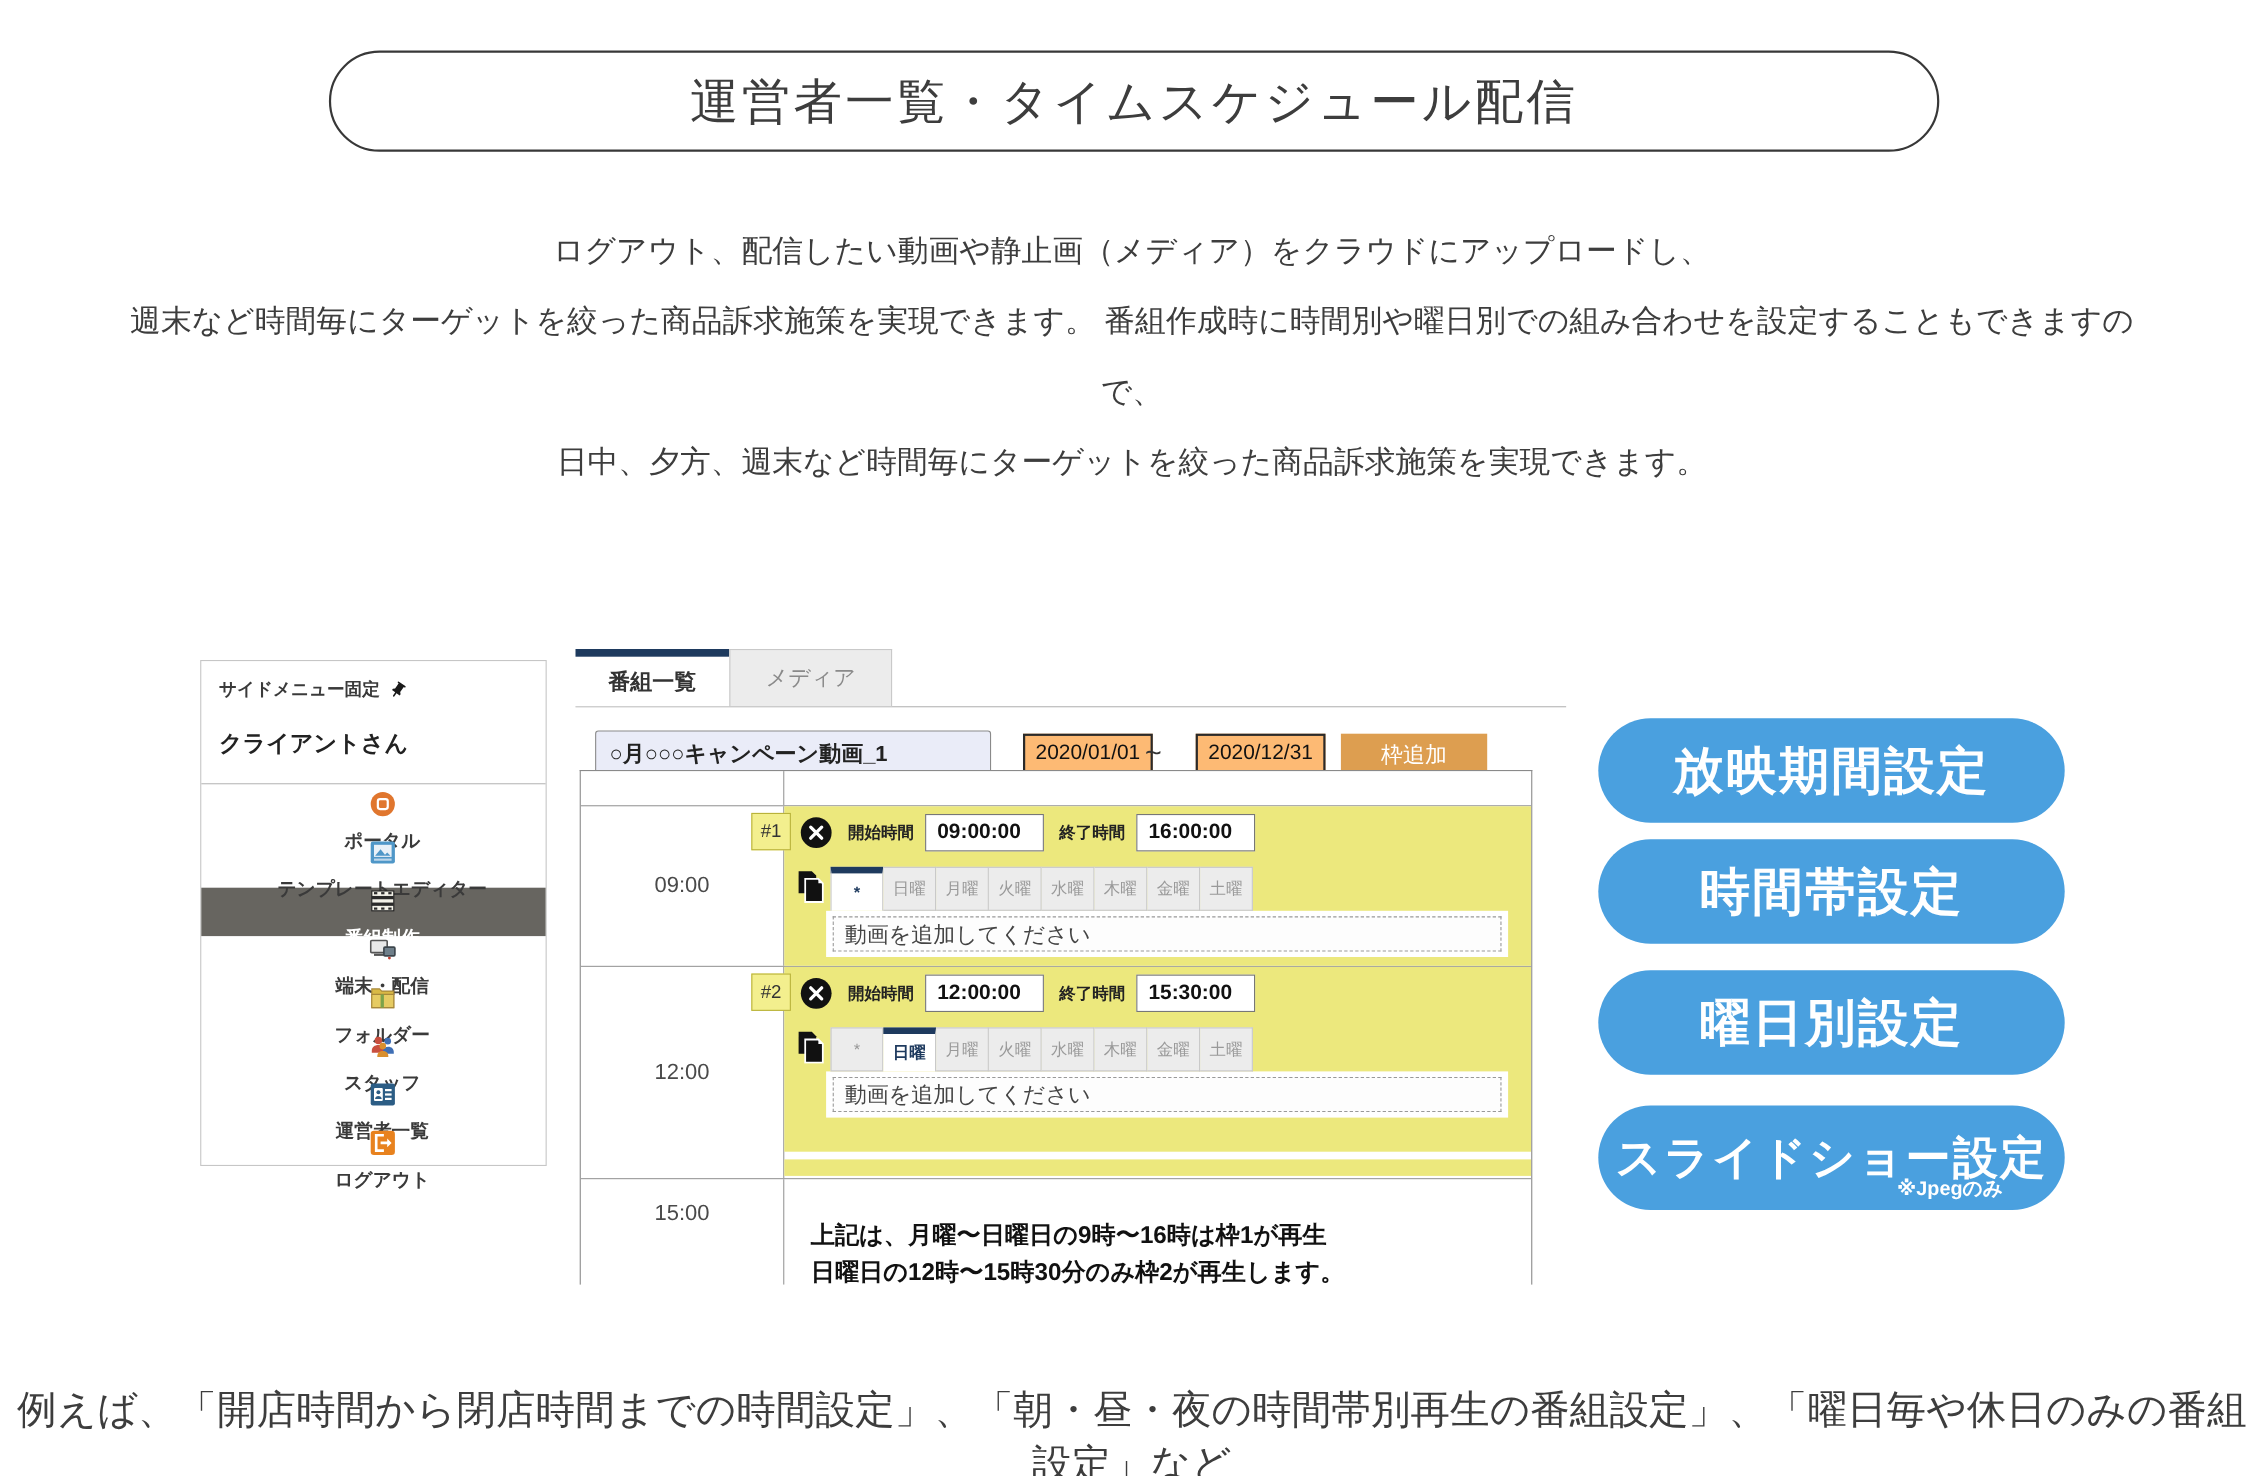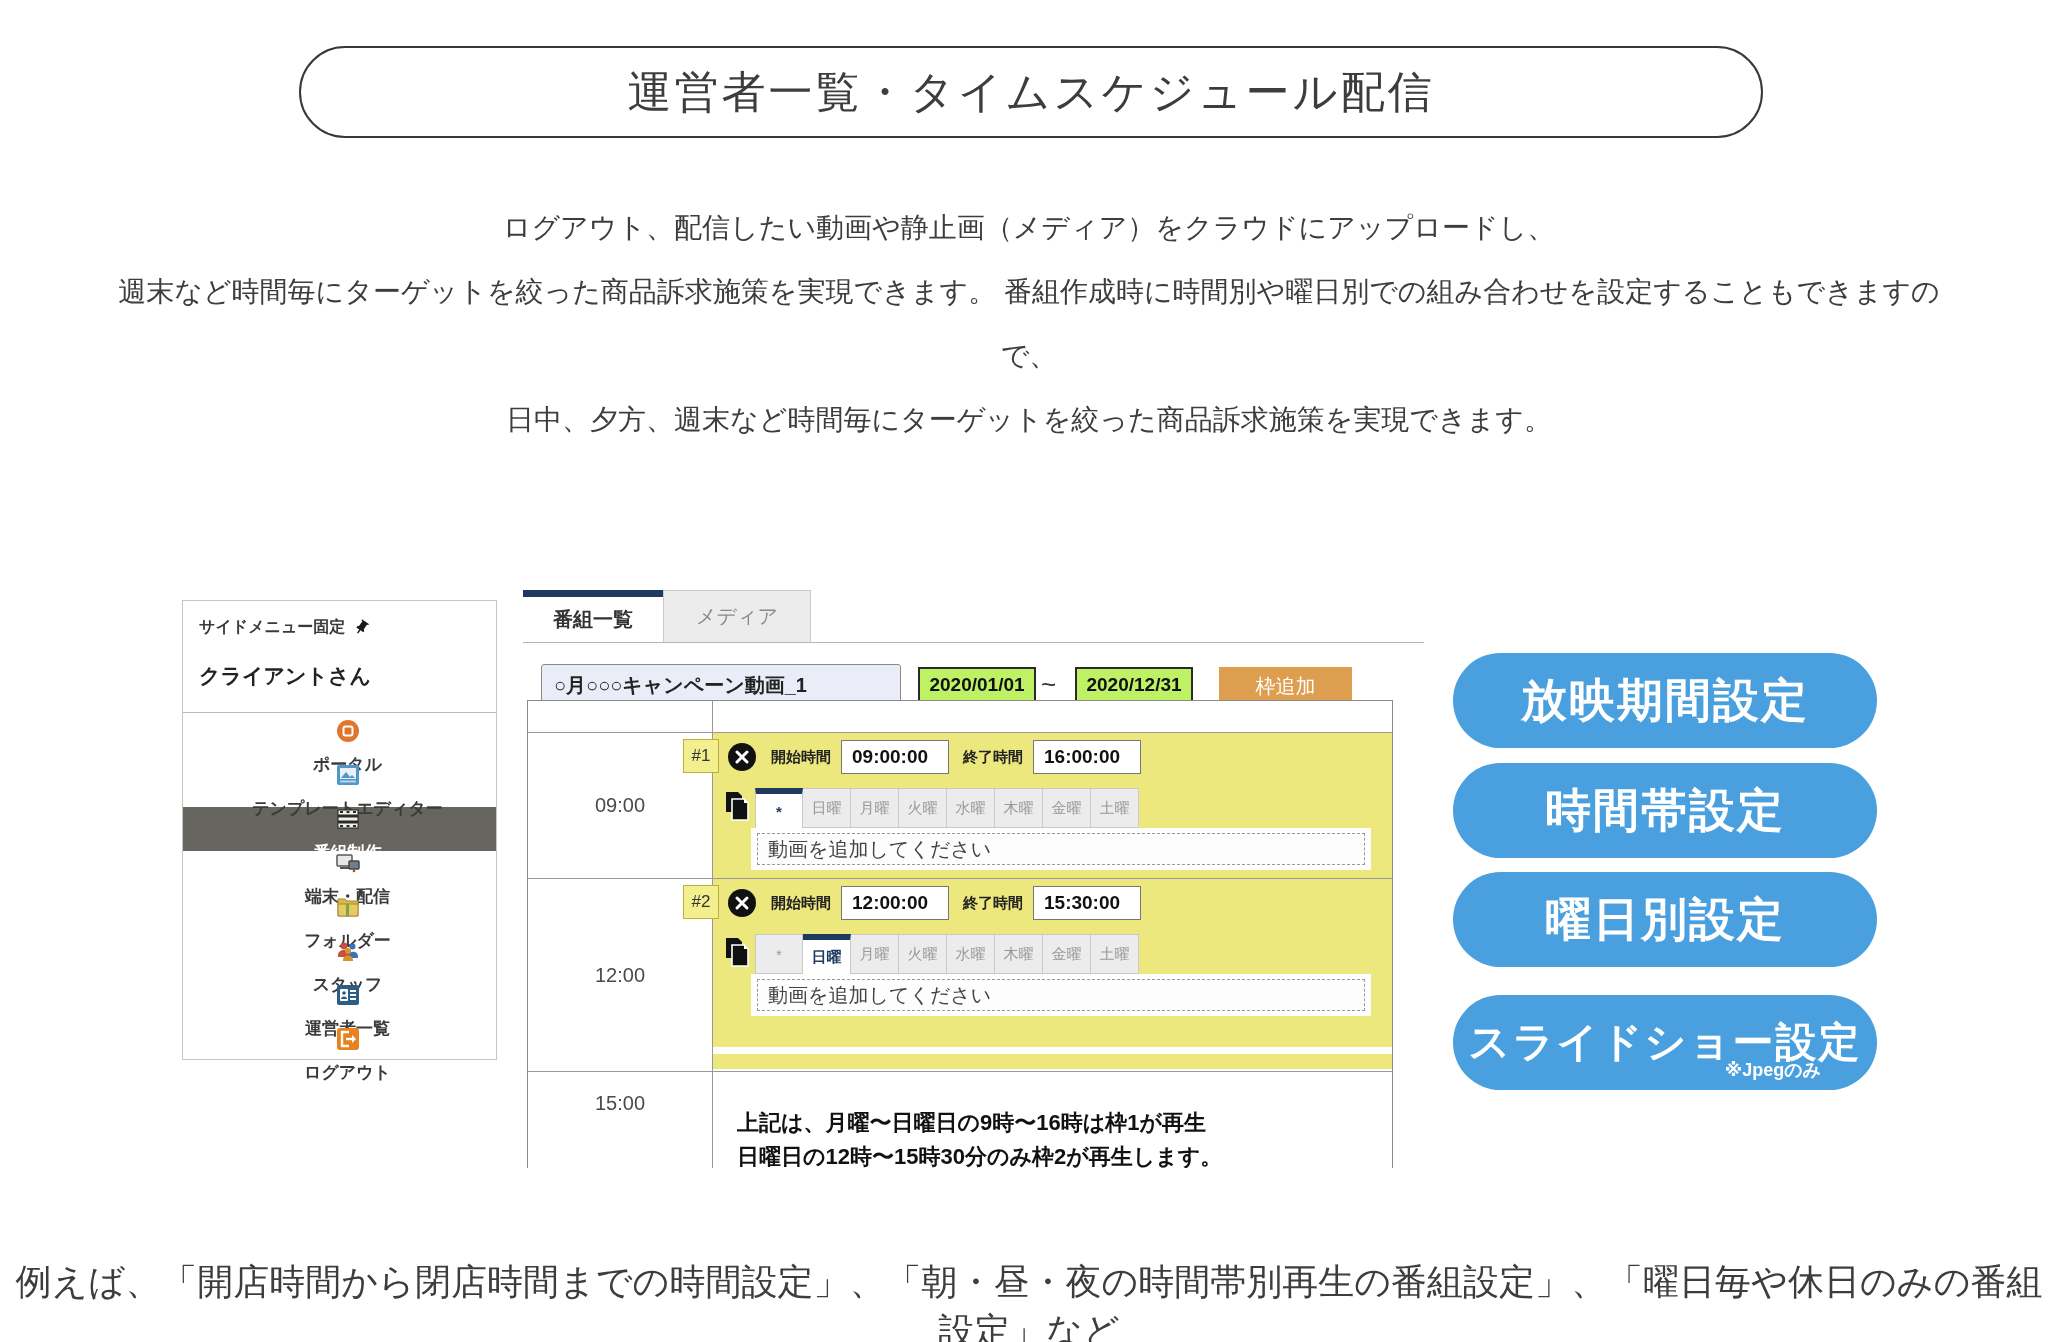--- a/index.html
+++ b/index.html
@@ -42,22 +42,22 @@
   .tab.active{left:0;width:140px;background:#fff;border-top:7px solid #1e3a5e;
     color:#333;font-weight:600;}
   .tab.inactive{left:140px;width:148px;background:#ececec;border:1px solid #c9c9c9;
     border-bottom:none;color:#8a8a8a;}
 
   .controls{position:absolute;left:0;top:74px;width:901px;height:46px;}
   .name-input{position:absolute;left:18px;top:0;width:360px;height:42px;box-sizing:border-box;
     background:#eaecf8;border:1px solid #8a8a8a;border-radius:3px;
     display:flex;align-items:center;padding-left:12px;font-size:20px;font-weight:600;color:#222;}
   .date-input{position:absolute;top:3px;width:118px;height:36px;box-sizing:border-box;
-    background:#bef264;border:2px solid #2a2a2a;display:flex;align-items:center;
-    justify-content:center;font-size:19px;font-weight:700;color:#111;}
+    background:#fdba74;border:2px solid #2a2a2a;display:flex;align-items:center;
+    justify-content:center;font-size:19px;font-weight:400;color:#111;margin-left:12px;}
   .date-start{left:395px;} .date-end{left:552px;}
   .tilde{position:absolute;left:518px;top:5px;font-size:26px;color:#333;}
   .add-frame-btn{position:absolute;left:696px;top:3px;width:133px;height:38px;
     background:#dd9e50;border:none;color:#fff;font-size:20px;cursor:pointer;
     display:flex;align-items:center;justify-content:center;font-family:inherit;}
 
   
   .sched{position:absolute;left:4px;top:110px;width:866px;height:468px;box-sizing:border-box;
     border:1px solid #8a8a8a;border-bottom:none;background:#fff;overflow:hidden;}
   .srow{position:relative;display:flex;border-bottom:1px solid #999;box-sizing:border-box;}
@@ -97,21 +97,21 @@
   .dropzone{height:100%;box-sizing:border-box;border:1px dashed #999;background:#fdfdfd;
     display:flex;align-items:center;padding-left:10px;font-size:20px;color:#444;cursor:pointer;}
 
   .note{padding:34px 0 0 24px;font-size:22px;font-weight:bold;color:#111;line-height:1.55;}
 
   
   .features{position:absolute;left:1453px;top:653px;width:424px;}
   .pill{position:relative;width:424px;height:95px;border-radius:50px;background:#4aa0df;
     display:flex;align-items:center;justify-content:center;color:#fff;
     font-size:46px;font-weight:bold;letter-spacing:2px;}
-  .pill.p2{margin-top:15px;} .pill.p3{margin-top:14px;} .pill.p4{margin-top:28px;font-size:41px;}
+  .pill.p2{margin-top:15px;} .pill.p3{margin-top:24px;} .pill.p4{margin-top:28px;font-size:41px;}
   .pill-note{position:absolute;right:56px;bottom:8px;font-size:18px;font-weight:bold;
     letter-spacing:0;}
 
   
   .example{position:absolute;left:0;top:1258px;width:2058px;text-align:center;
     font-size:36px;color:#3d3d3d;}
 </style>
 </head>
 <body>
 

